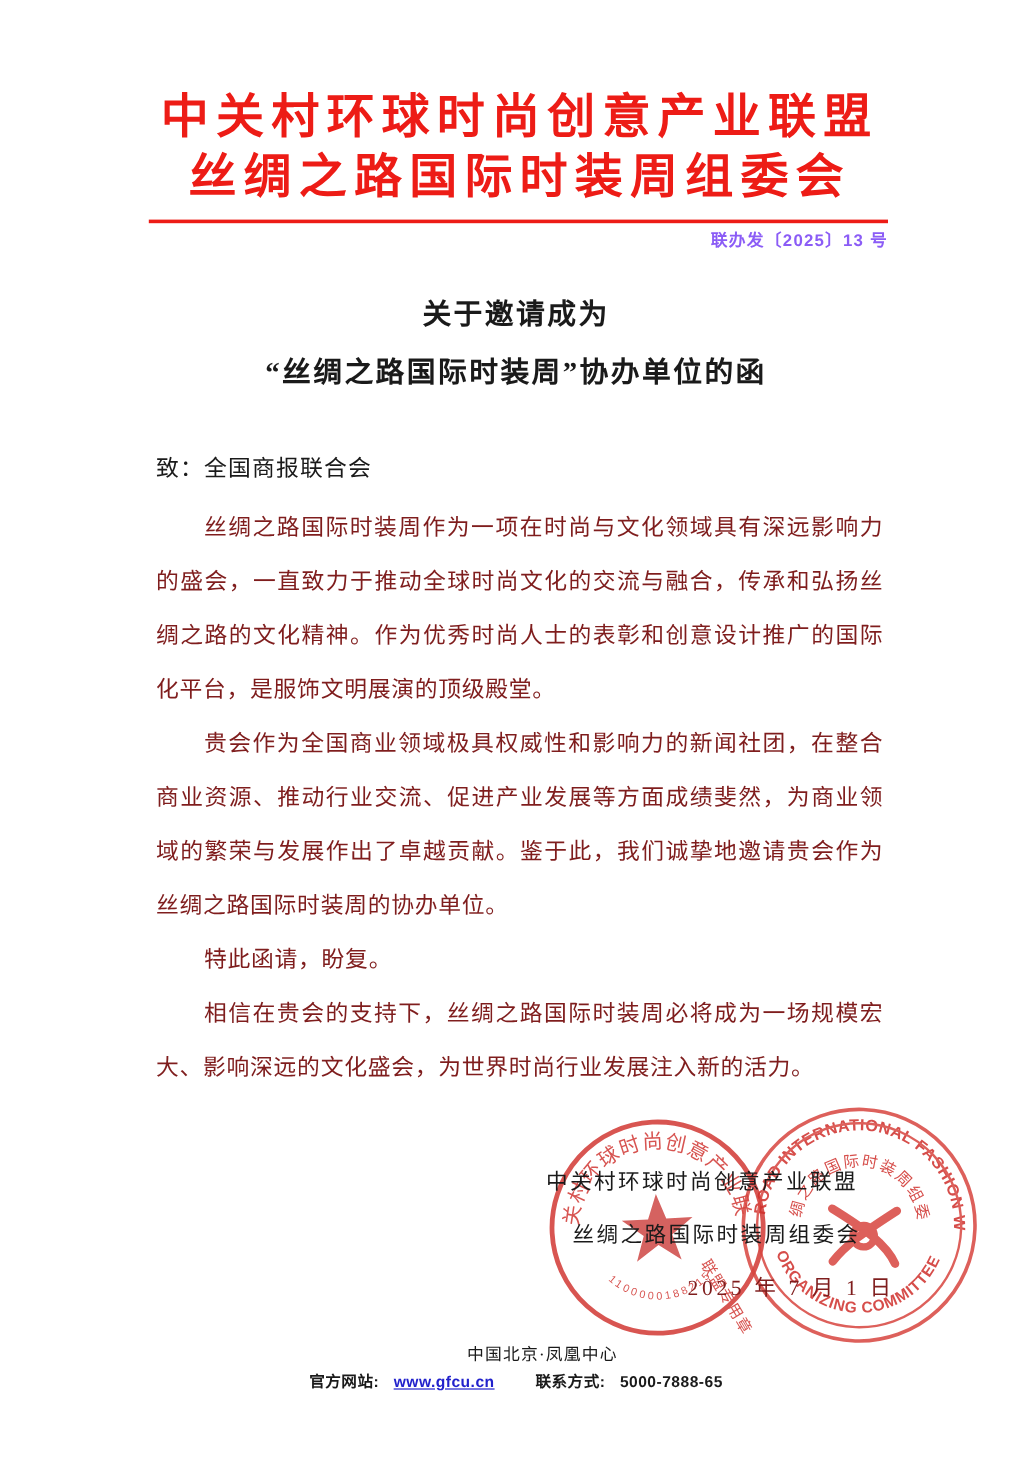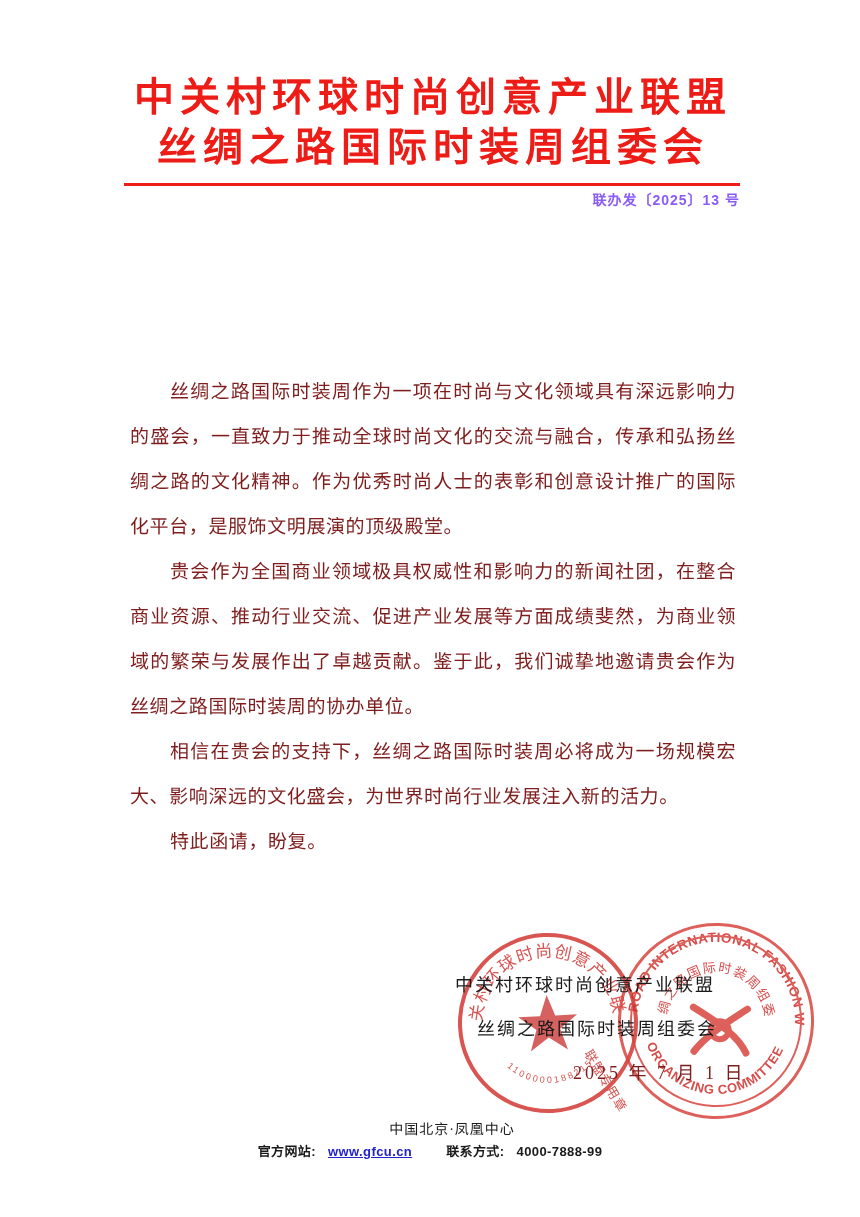--- a/index.html
+++ b/index.html
@@ -221,26 +221,31 @@
 <div class="page">
 
   <div class="letterhead">
     <div class="letterhead-line">中关村环球时尚创意产业联盟</div>
     <div class="letterhead-line">丝绸之路国际时装周组委会</div>
     <div class="letterhead-rule"></div>
   </div>
 
   <div class="doc-number">联办发〔2025〕13 号</div>
 
+  <div class="doc-title">
+    <div class="doc-title-line">关于邀请成为</div>
+    <div class="doc-title-line">“丝绸之路国际时装周”协办单位的函</div>
+  </div>
 
   <div class="body-block">
+    <p class="salutation">致：全国商报联合会</p>
     <p class="para">丝绸之路国际时装周作为一项在时尚与文化领域具有深远影响力的盛会，一直致力于推动全球时尚文化的交流与融合，传承和弘扬丝绸之路的文化精神。作为优秀时尚人士的表彰和创意设计推广的国际化平台，是服饰文明展演的顶级殿堂。</p>
     <p class="para">贵会作为全国商业领域极具权威性和影响力的新闻社团，在整合商业资源、推动行业交流、促进产业发展等方面成绩斐然，为商业领域的繁荣与发展作出了卓越贡献。鉴于此，我们诚挚地邀请贵会作为丝绸之路国际时装周的协办单位。</p>
+    <p class="para">特此函请，盼复。</p>
     <p class="para">相信在贵会的支持下，丝绸之路国际时装周必将成为一场规模宏大、影响深远的文化盛会，为世界时尚行业发展注入新的活力。</p>
-    <p class="para">特此函请，盼复。</p>
   </div>
 
   <div class="stamp stamp-left">
     <svg class="stamp-svg" viewBox="0 0 172 172">
       <defs>
         <path id="arcTopL" d="M 20 86 A 66 66 0 0 1 152 86" fill="none"></path>
         <path id="arcBotL" d="M 26 86 A 60 60 0 0 0 146 86" fill="none"></path>
       </defs>
       <text class="stamp-arc-text" font-size="17" letter-spacing="1">
         <textPath href="#arcTopL" startOffset="50%" text-anchor="middle">中关村环球时尚创意产业联盟</textPath>
@@ -287,17 +292,17 @@
 
   <div class="footer">
     <div class="footer-line1">中国北京·凤凰中心</div>
     <div class="footer-line2">
       <span>官方网站:</span>
       <span>&nbsp;</span>
       <a class="footer-link" href="#">www.gfcu.cn</a>
       <span class="footer-gap"></span>
       <span>联系方式:</span>
       <span>&nbsp;</span>
-      <span>4000-7888-99</span>
+      <span>5000-7888-65</span>
     </div>
   </div>
 
 </div>
 
 </body></html>

